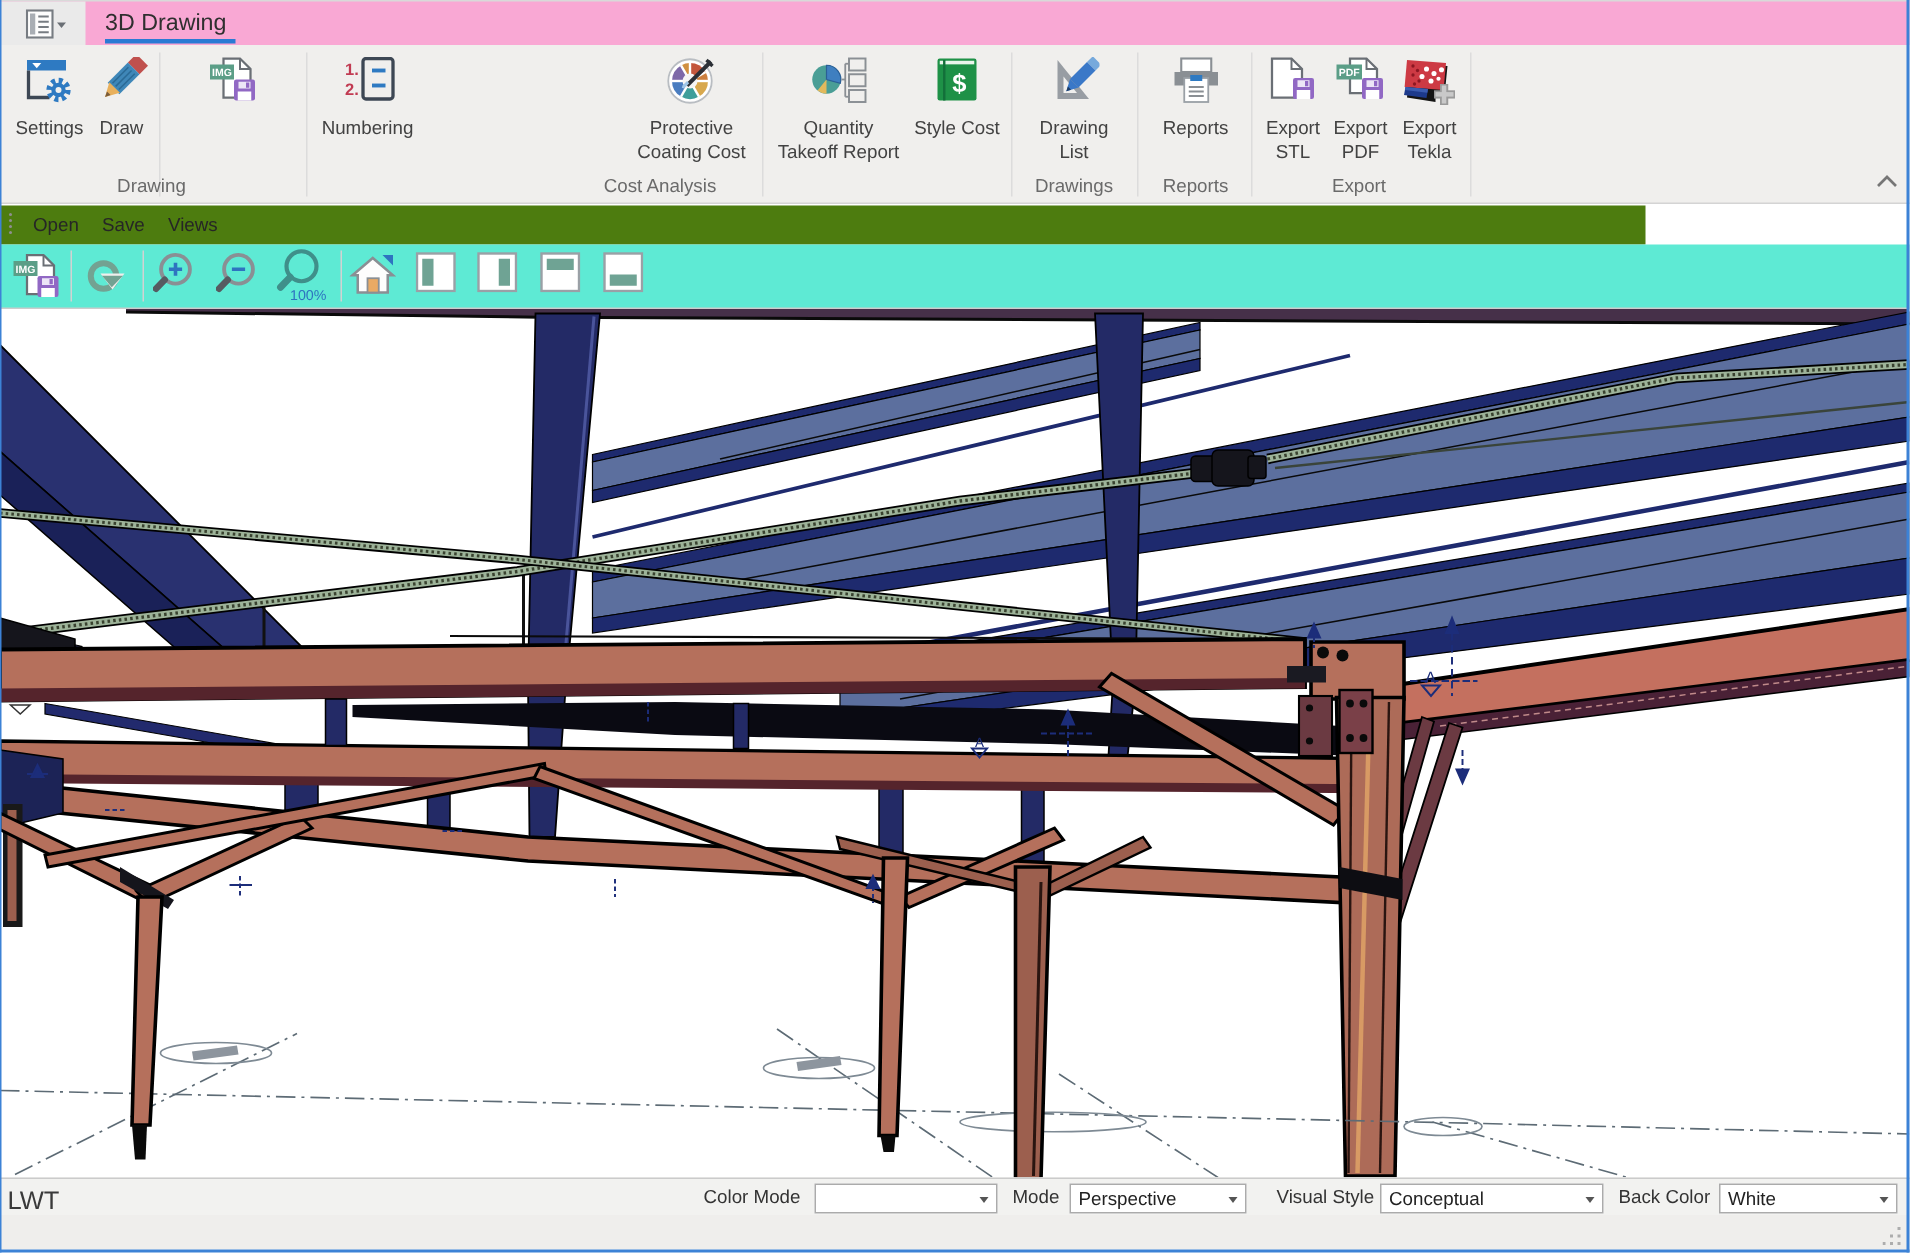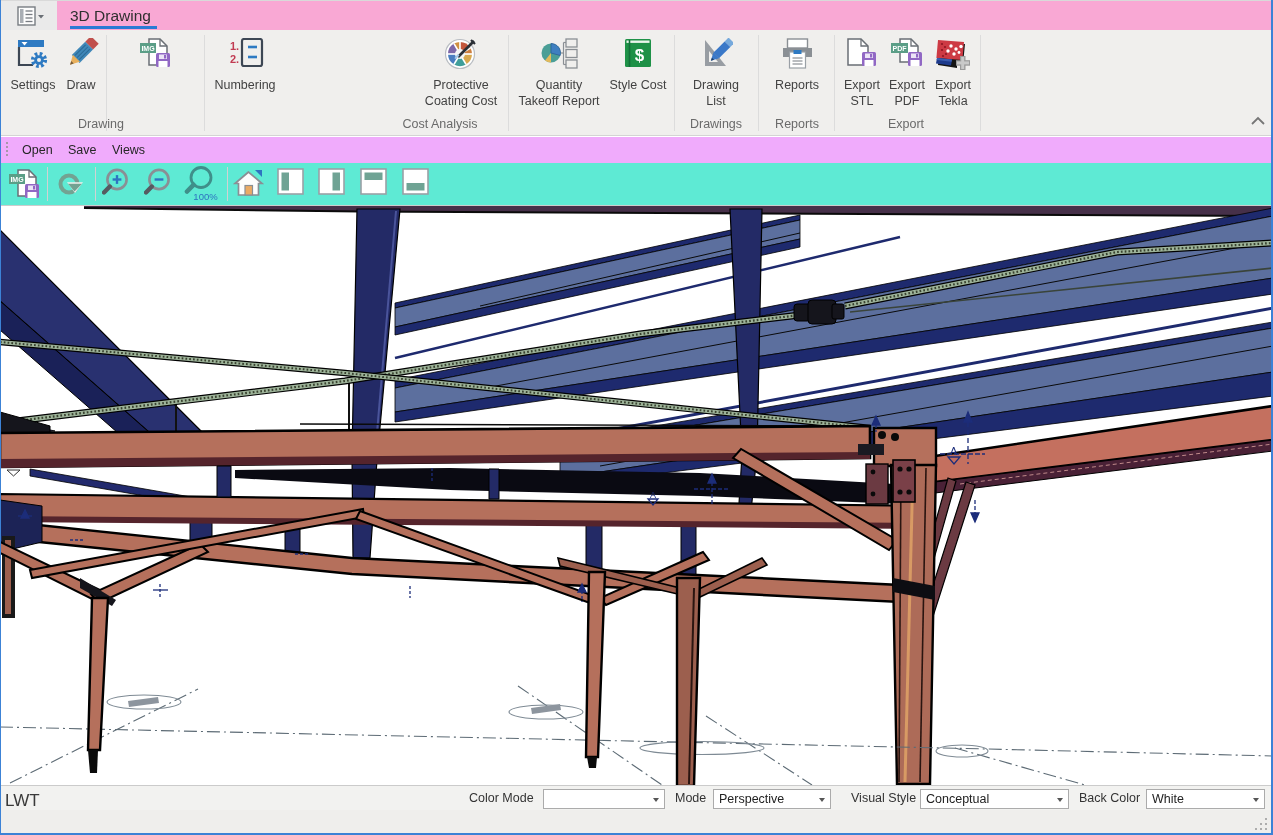--- a/index.html
+++ b/index.html
@@ -4,21 +4,21 @@
 *{margin:0;padding:0;box-sizing:border-box}
 html,body{width:1273px;height:835px;overflow:hidden;background:#fff;font-family:"Liberation Sans",sans-serif}
 .abs{position:absolute}
 #titlebar{position:absolute;left:0;top:0;width:1273px;height:30px;background:#f9a8d4;border-top:1px solid #d9d9d9}
 #ribbon{position:absolute;left:0;top:30px;width:1273px;height:106px;background:#f0efed;border-bottom:1px solid #d4d4d4}
 .rsep{position:absolute;top:5px;width:1px;height:96px;background:#dcdcdc}
 .rbtn{position:absolute;top:8px;height:90px;text-align:center;color:#424242;font-size:12.5px;line-height:16px}
 .rbtn div{position:absolute;top:39px;left:0;width:100%}
 .rbtn svg{display:inline-block}
 .glabel{position:absolute;top:87px;text-align:center;font-size:12.5px;color:#6a6a6a;width:140px}
-#menurow{position:absolute;left:0;top:137px;width:1273px;height:26px;background:#f0abfc;font-size:12.5px;color:#262626}
+#menurow{position:absolute;left:0;top:137px;width:1097px;height:26px;background:#4d7c0f;font-size:12.5px;color:#262626}
 .mitem{position:absolute;top:6px}
 #toolbar{position:absolute;left:0;top:163px;width:1273px;height:43px;background:#5eead4;border-bottom:1px solid #cccccc}
 .tsep{position:absolute;top:4px;width:1px;height:34px;background:#d2d2d2}
 #view{position:absolute;left:0;top:206px;width:1273px;height:579px;background:#fff;overflow:hidden}
 #status1{position:absolute;left:0;top:785px;width:1273px;height:25px;background:#f2f2f0;border-top:1px solid #cbcbcb;font-size:12.5px;color:#333}
 .combo{position:absolute;top:3px;height:20px;background:#fff;border:1px solid #ababab;font-size:12.5px;color:#222;line-height:18px;padding-left:5px}
 .carr{position:absolute;right:5px;top:8px;width:0;height:0;border-left:3.5px solid transparent;border-right:3.5px solid transparent;border-top:4px solid #555}
 .slabel{position:absolute;top:5px}
 #status2{position:absolute;left:0;top:810px;width:1273px;height:23px;background:#efeeec}
 #bl{position:absolute;left:0;top:0;width:1px;height:835px;background:#3c82d6}

